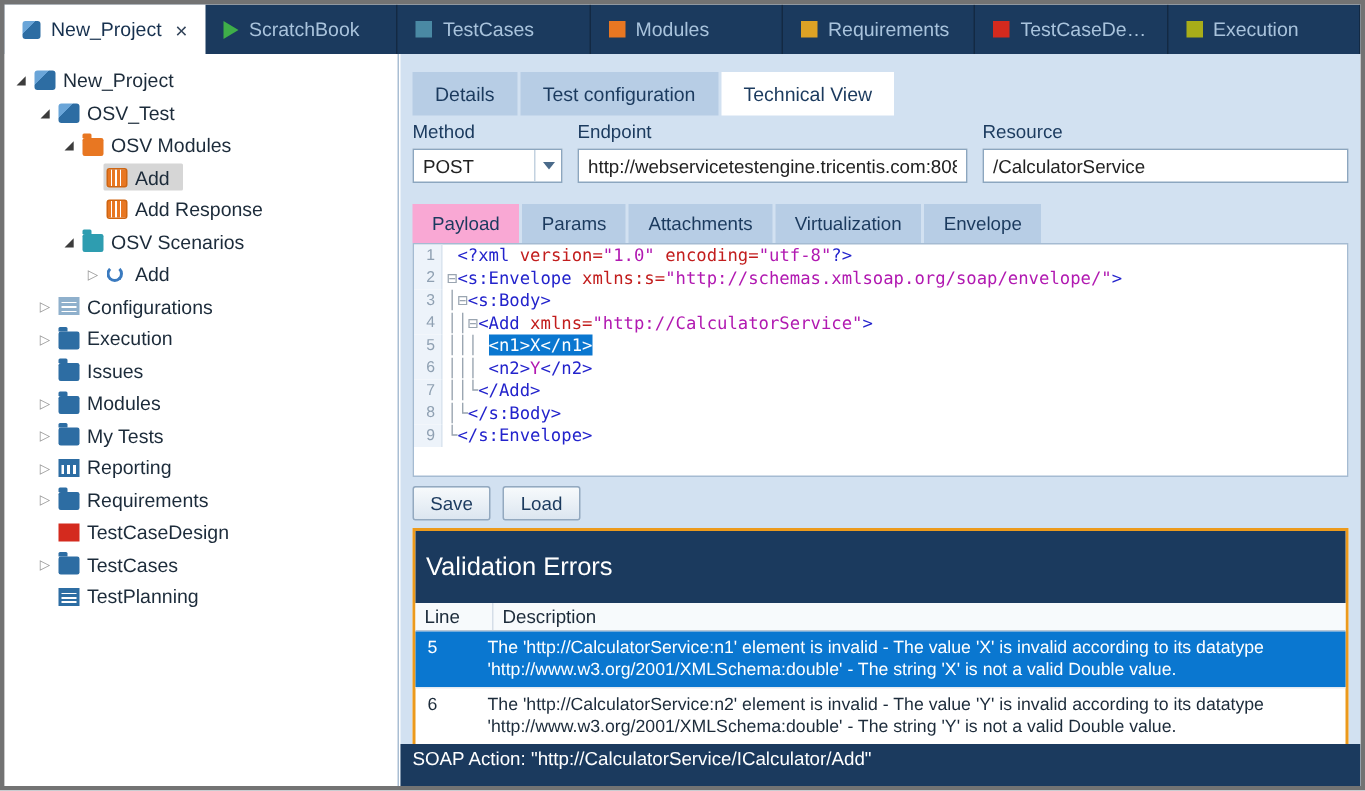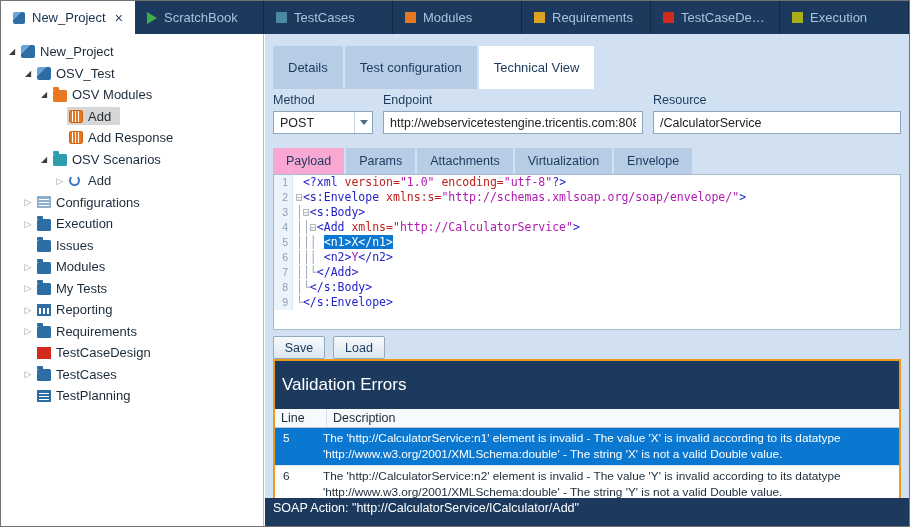--- a/index.html
+++ b/index.html
@@ -1,17 +1,17 @@
 <!DOCTYPE html>
 <html><head>
 <meta charset="utf-8">
 <style>
   *{box-sizing:border-box;margin:0;padding:0}
   body{font-family:"Liberation Sans",sans-serif;background:#e9e9e9}
-  .window{width:910px;height:527px;position:relative;background:#fff;border:1px solid #737373;overflow:hidden}
+  .window{width:910px;height:527px;position:relative;background:#fff;border:3px solid #737373;overflow:hidden}
 
   
   .topbar{display:flex;height:33px;background:#1b3a5e}
   .toptab{flex:1;display:flex;align-items:center;gap:7px;padding:0 12px;color:#a9c3dc;font-size:13px;border-right:1px solid rgba(0,0,0,.28);cursor:default;min-width:0}
   .toptab.active{flex:0 0 134px;background:#fff;color:#16304e;border-right:none}
   .tt-sq{width:11px;height:11px;flex:none}
   .c-teal{background:#4a89a4}.c-orange{background:#e87722}.c-amber{background:#dda225}
   .c-red{background:#d42a1e}.c-olive{background:#a8ad19}
   .tt-play{width:0;height:0;border-left:10px solid #3fae49;border-top:6px solid transparent;border-bottom:6px solid transparent;flex:none}
   .tt-project{width:12px;height:12px;flex:none;background:linear-gradient(135deg,#6aa5d8 0 35%,#2d6da3 35%);border-radius:2px}
@@ -40,21 +40,21 @@
   .ic.chart{background:#2d6da3}
   .ic.chart::after{content:"";position:absolute;left:2px;right:2px;bottom:2px;top:4px;background:repeating-linear-gradient(90deg,#fff 0 2px,transparent 2px 4px)}
   .ic.redsq{background:#d42a1e}
   .ic.list{background:#2d6da3}
   .ic.list::after{content:"";position:absolute;inset:2px;background:repeating-linear-gradient(0deg,#fff 0 1px,transparent 1px 3px)}
   .tlabel{white-space:nowrap}
 
   
   .main{position:absolute;top:33px;left:264px;right:0;bottom:0;background:#d2e1f1;display:flex;flex-direction:column}
   .vtabs{display:flex;gap:2px;padding:12px 8px 0;flex:none}
-  .vtab{background:#b7cde5;color:#1b3a5e;font-size:13px;padding:14px 15px;cursor:default}
+  .vtab{background:#b7cde5;color:#1b3a5e;font-size:13px;padding:7px 15px;cursor:default}
   .vtab.active{background:#fff}
   .formrow{display:flex;gap:10px;padding:0 8px;margin-top:4px;flex:none}
   .flabel{font-size:12.5px;color:#1b3a5e}
   .w-method{width:100px;flex:none}.w-endpoint{width:260px;flex:none}.w-resource{flex:1}
   .fieldsrow{display:flex;gap:10px;padding:0 8px;margin-top:4px;flex:none}
   .sel{width:100px;flex:none;height:23px;background:#fff;border:1px solid #8ca6bf;display:flex;align-items:center;font-size:12.5px;color:#222;padding-left:6px;position:relative;cursor:default}
   .sel-btn{position:absolute;right:0;top:0;bottom:0;width:18px;border-left:1px solid #c3d2e0;display:flex;align-items:center;justify-content:center;cursor:pointer}
   .sel-arrow{width:0;height:0;border-left:4px solid transparent;border-right:4px solid transparent;border-top:5px solid #4a6a8a}
   .inp{height:23px;border:1px solid #8ca6bf;background:#fff;font-size:12.5px;color:#222;padding:0 6px;font-family:"Liberation Sans",sans-serif}
   .inp.endpoint{width:260px;flex:none}

